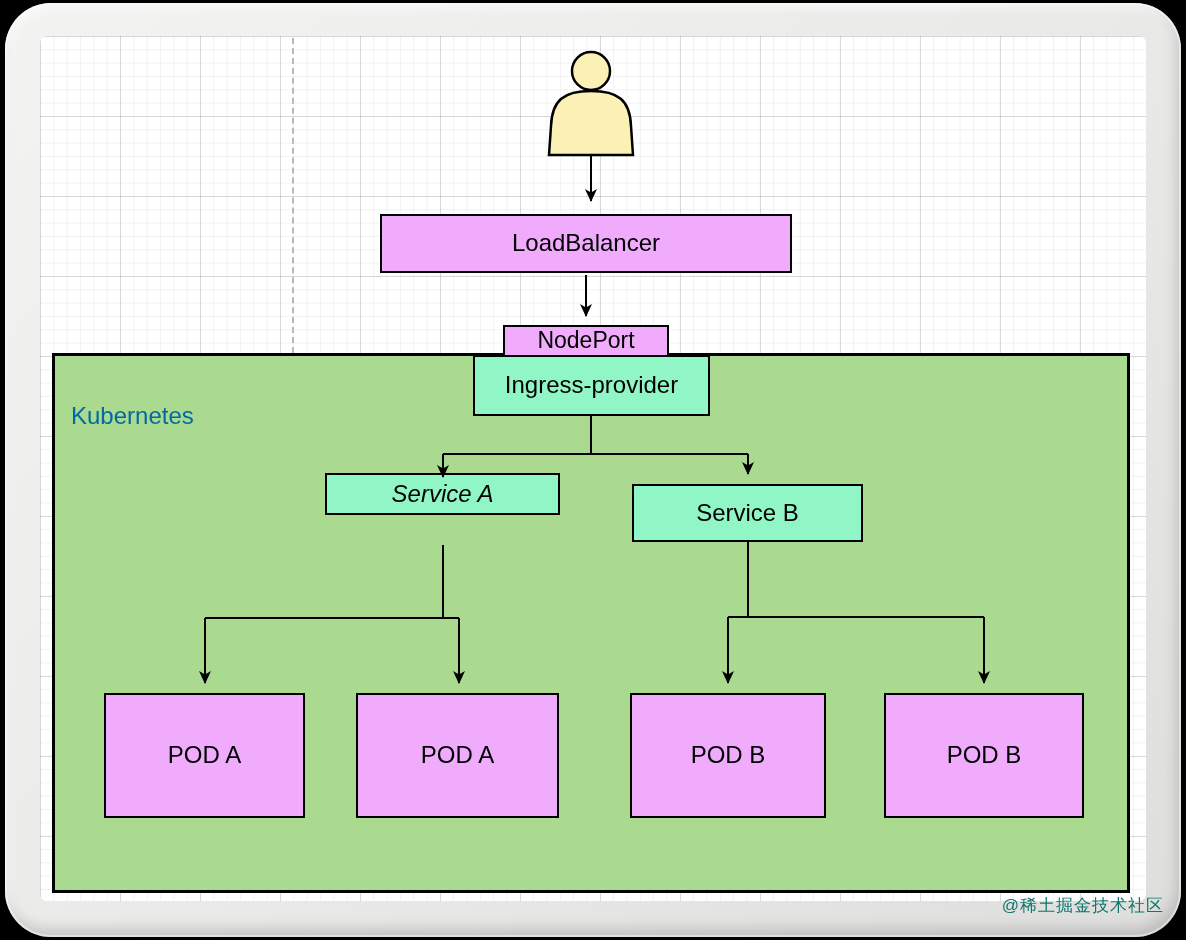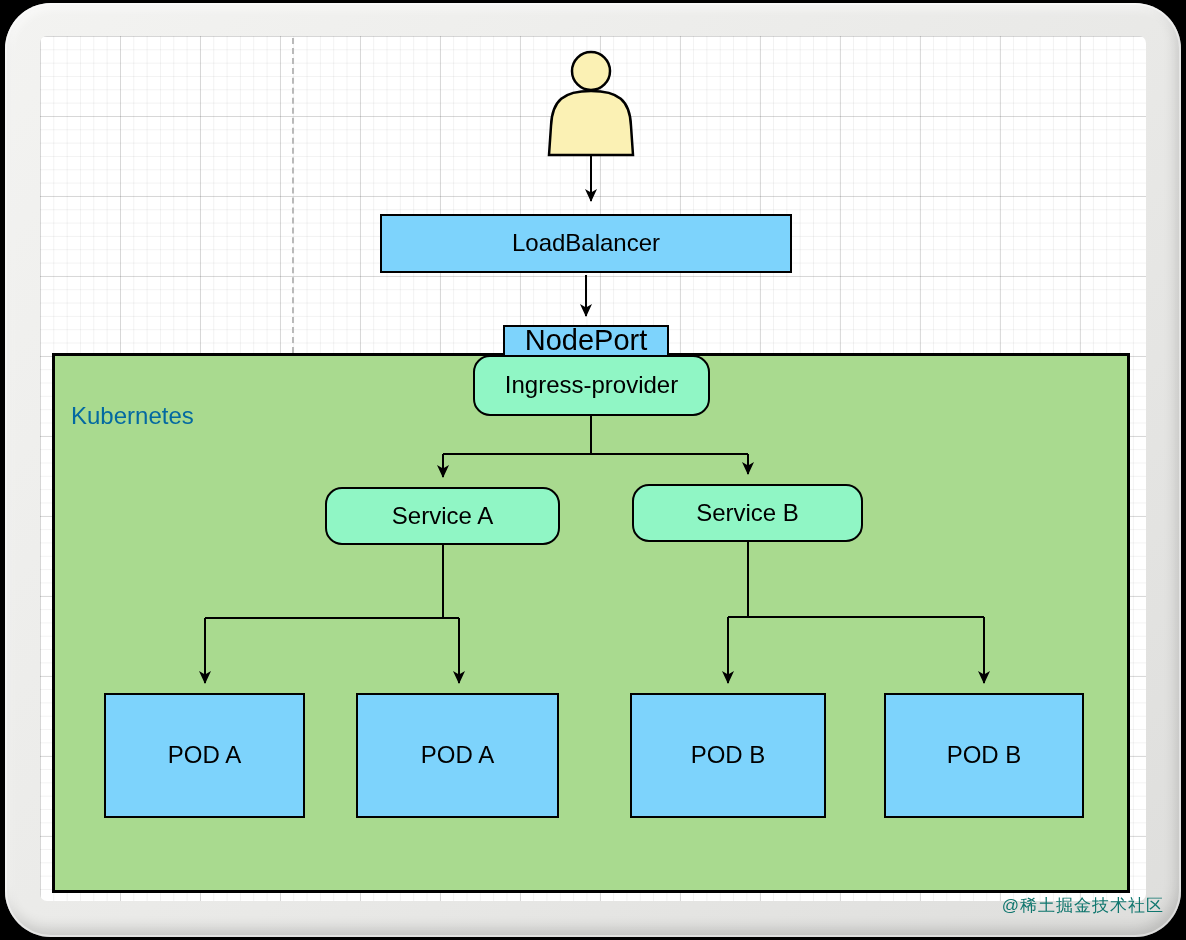--- a/index.html
+++ b/index.html
@@ -45,40 +45,40 @@
 
   .node {
     position: absolute;
     display: flex; align-items: center; justify-content: center;
     box-sizing: border-box;
     border: 2px solid #000;
     font-size: 24px; color: #000;
     text-align: center; line-height: 1.1;
     z-index: 20;
   }
-  .fill-yellow { background: #7dd3fc; }
-  .fill-mint   { background: #90f6c5; border-radius: 17px; }
+  .fill-yellow { background: #f0abfc; }
+  .fill-mint   { background: #90f6c5; }
 
   .kubernetes {
     position: absolute; left: 52px; top: 353px;
     width: 1078px; height: 540px;
     box-sizing: border-box;
     border: 3px solid #000;
     background: #a9da8f;
     z-index: 10;
   }
   .kubernetes-label {
     position: absolute; left: 16px; top: 46px;
     font-size: 24px; color: #0369a1;
   }
 
   .loadbalancer { left: 380px; top: 214px; width: 412px; height: 59px; }
-  .nodeport     { left: 503px; top: 325px; width: 166px; height: 32px; font-size: 29px; }
+  .nodeport     { left: 503px; top: 325px; width: 166px; height: 32px; font-size: 23px; }
   .ingress      { left: 473px; top: 355px; width: 237px; height: 61px; }
-  .service-a    { left: 325px; top: 487px; width: 235px; height: 58px; }
+  .service-a    { left: 325px; top: 473px; width: 235px; height: 42px; font-style: italic; }
   .service-b    { left: 632px; top: 484px; width: 231px; height: 58px; }
   .pod-a1       { left: 104px; top: 693px; width: 201px; height: 125px; }
   .pod-a2       { left: 356px; top: 693px; width: 203px; height: 125px; }
   .pod-b1       { left: 630px; top: 693px; width: 196px; height: 125px; }
   .pod-b2       { left: 884px; top: 693px; width: 200px; height: 125px; }
 
   .edges-layer {
     position: absolute; left: 0; top: 0; width: 1186px; height: 940px;
     z-index: 30; pointer-events: none;
   }

